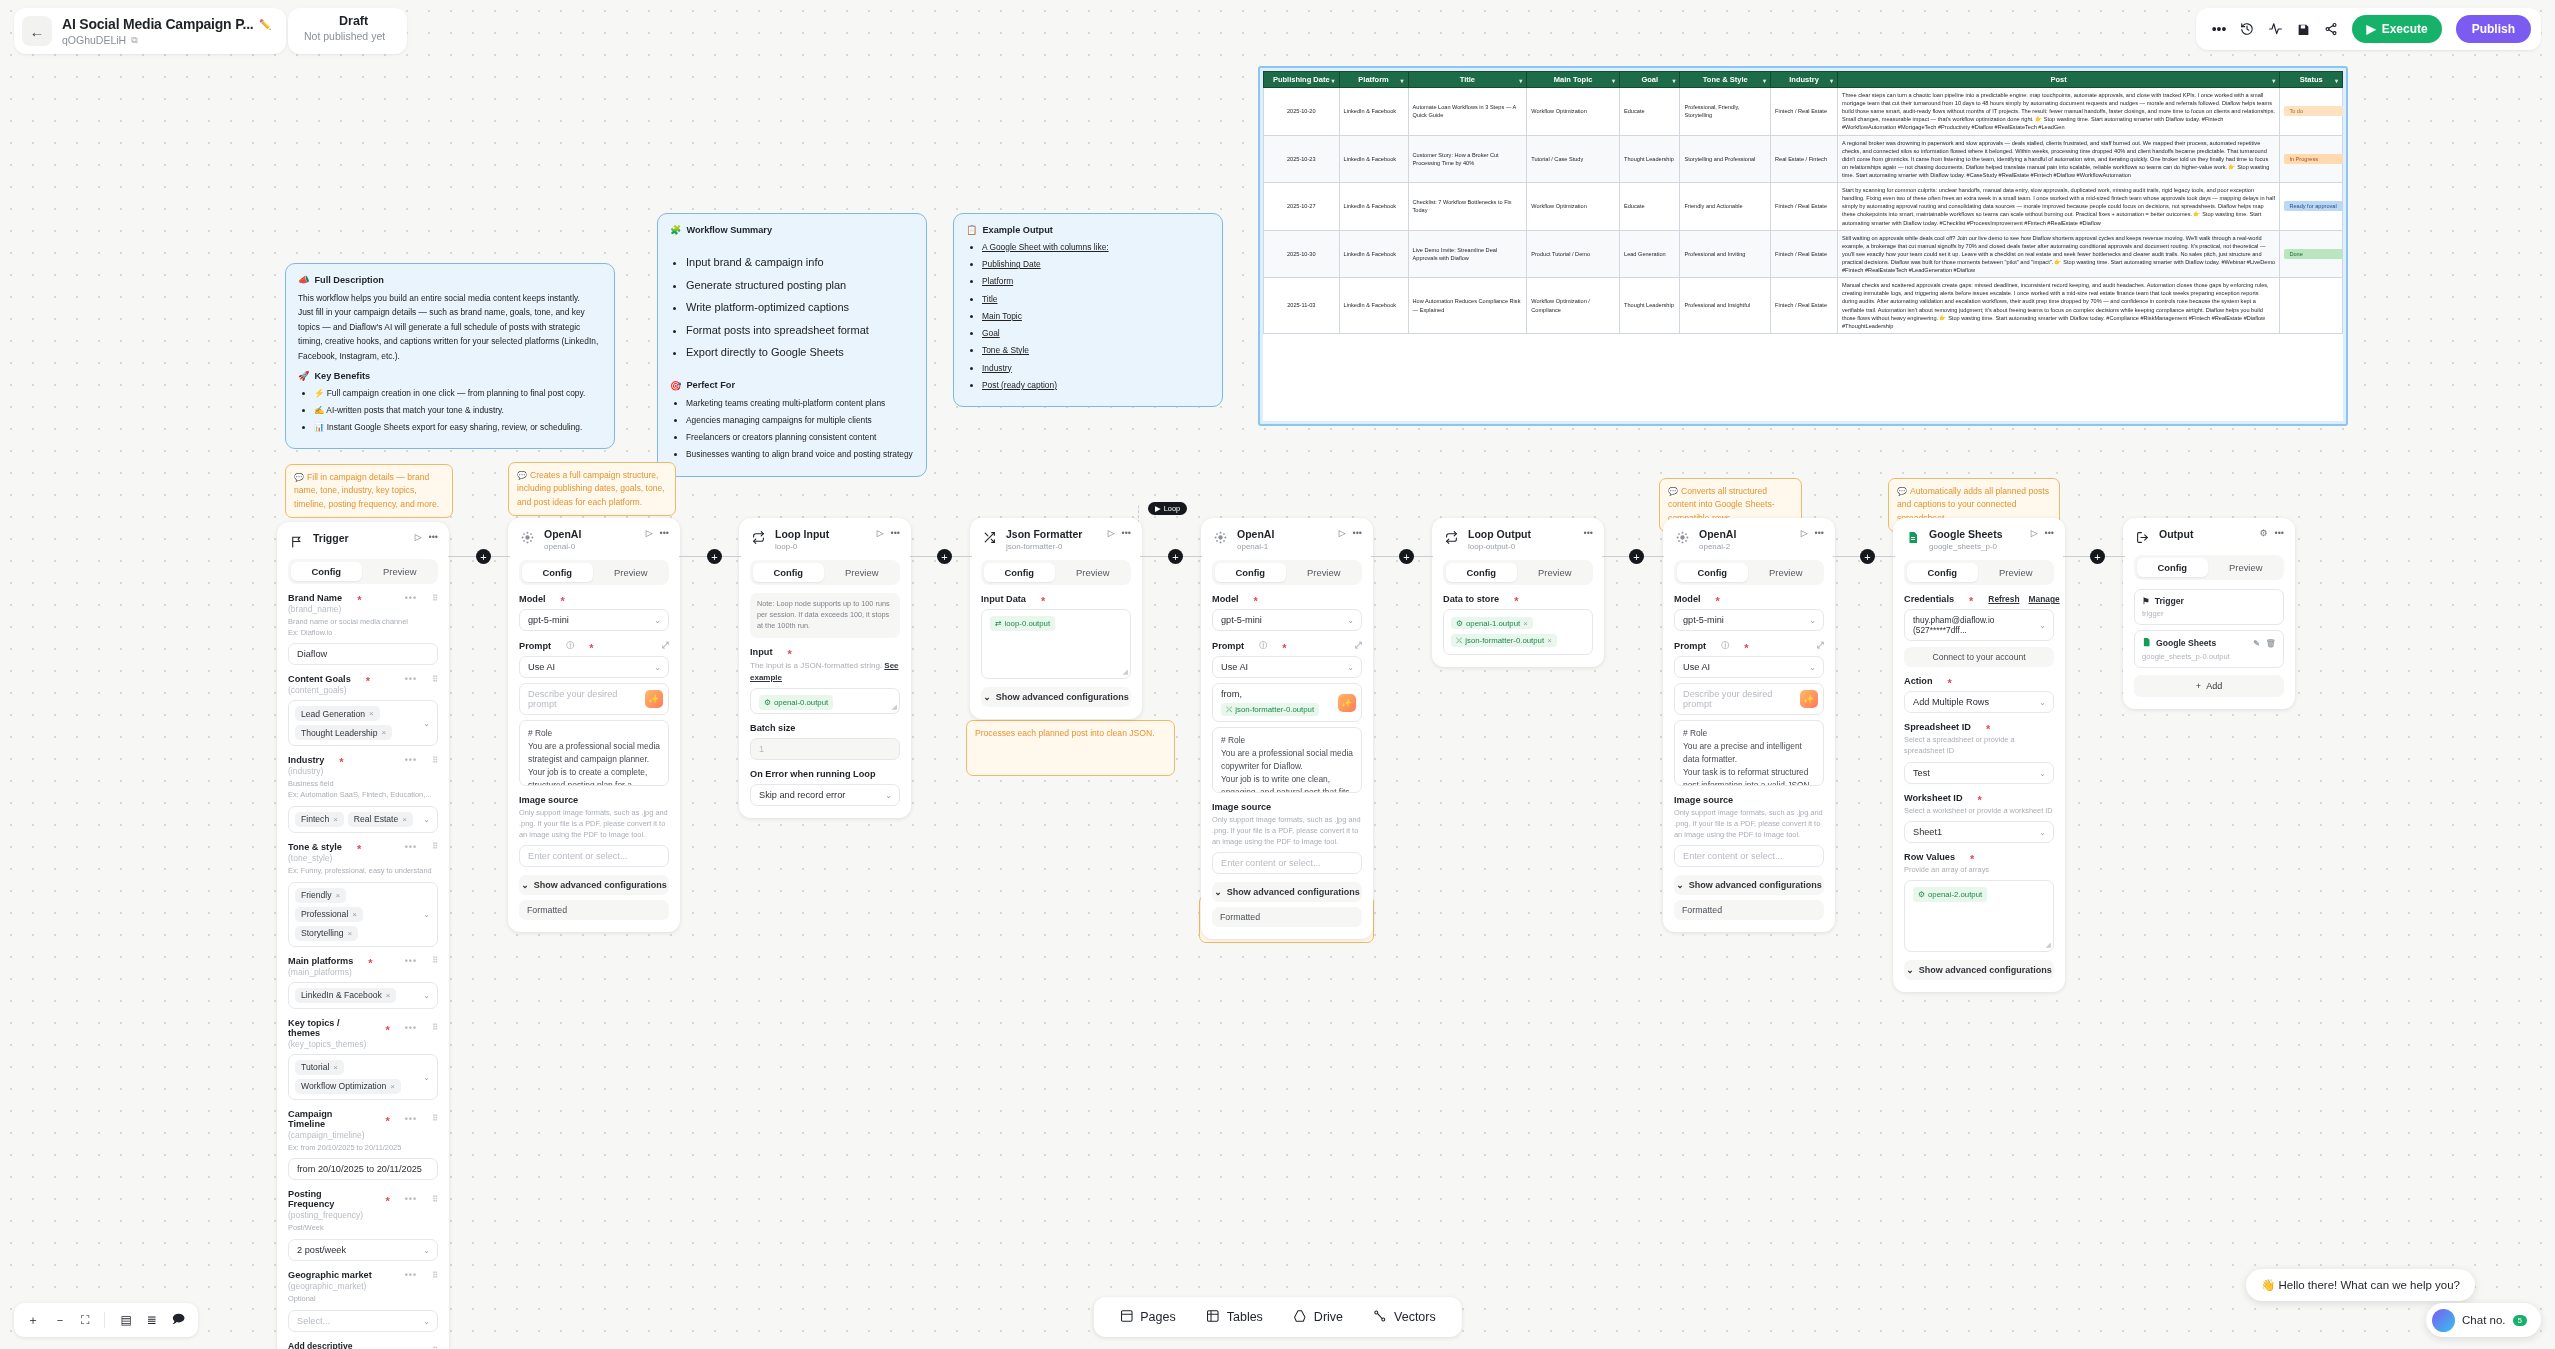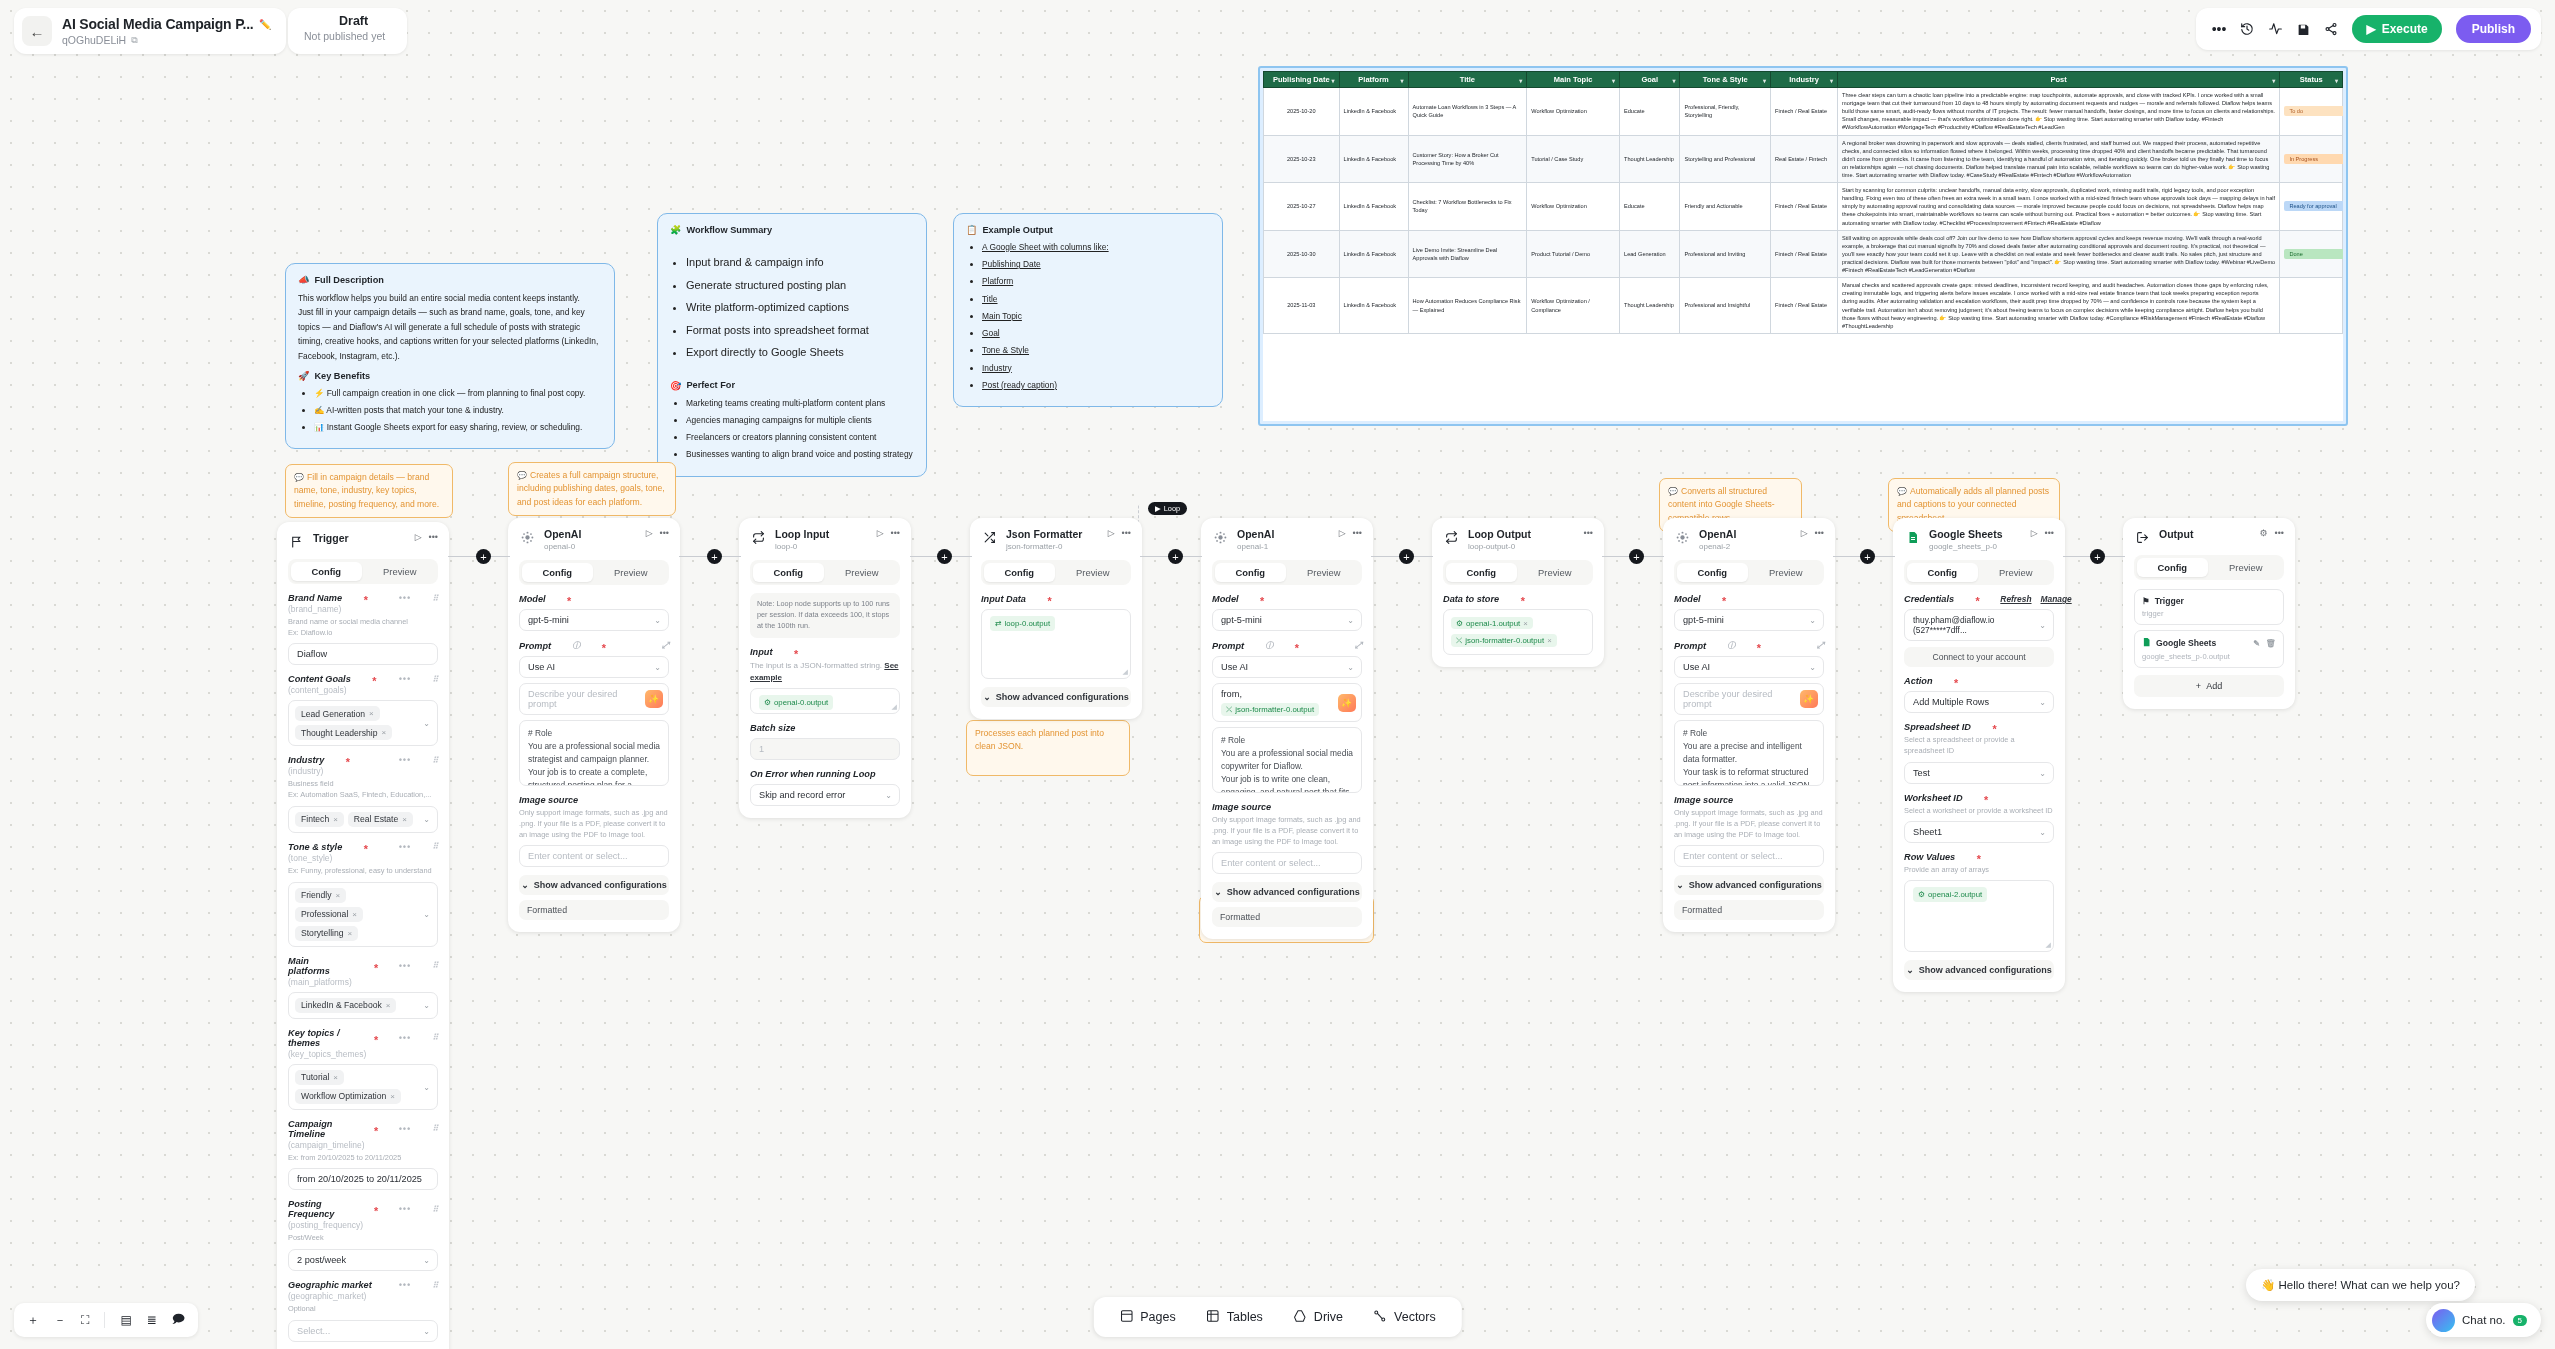--- a/index.html
+++ b/index.html
@@ -92,21 +92,21 @@
   .node-hd { display:flex; align-items:flex-start; gap:8px; }
   .node-ic { width:17px;height:17px; display:flex; align-items:center;justify-content:center; font-size:12px; flex:0 0 auto; margin-top:1px;}
   .node-nm { font-size:10.5px; font-weight:700; line-height:1.25; }
   .node-sub{ font-size:8px; color:#9aa0a6; margin-top:1px; }
   .node-hd-r { margin-left:auto; display:flex; gap:7px; align-items:center; color:#6c7076; font-size:9px; }
   .tabs {
     display:flex; background:#f6f6f4; border-radius:8px; padding:3px; margin-top:9px; gap:3px;
   }
   .tab { flex:1; text-align:center; font-size:9.4px; padding:4px 0; border-radius:6px; color:#555a61; cursor:pointer;}
   .tab.active { background:#fff; color:#1f2328; font-weight:600; box-shadow:0 1px 2px rgba(0,0,0,.07);}
-  .lbl { font-size:9.2px; font-weight:700; margin-top:9px; display:flex; align-items:center; gap:21px;font-style:italic;}
+  .lbl { font-size:9.2px; font-weight:700; margin-top:9px; display:flex; align-items:center; gap:15px;}
   .req { color:#e5484d; font-size:11px; line-height:0; position:relative; top:2px;}
   .lbl .dots { margin-left:auto; color:#b3b8bf; font-size:9px; letter-spacing:1px;}
   .lbl .grip { color:#c3c7cd; font-size:8px;}
   .varname { font-size:8.5px; color:#b8bdc4; margin-top:1px; }
   .hint { font-size:7.4px; color:#a9aeb5; line-height:1.45; margin-top:3px; }
   .field {
     margin-top:5px; border:1px solid #e6e7e9; border-radius:7px; background:#fff;
     min-height:22px; font-size:9.2px; color:#2a2e34; padding:5px 8px; position:relative;
     display:flex; align-items:center; flex-wrap:wrap; gap:4px;
   }
@@ -431,21 +431,21 @@
 <div class="plus" style="left:1629px;top:549px;">+</div>
 <div class="plus" style="left:1860px;top:549px;">+</div>
 <div class="plus" style="left:2090px;top:549px;">+</div>
 
 <div class="ann" style="left:285px;top:464px;width:168px;">
   <span class="bub">💬</span><span>Fill in campaign details — brand name, tone, industry, key topics, timeline, posting frequency, and more.</span>
 </div>
 <div class="ann" style="left:508px;top:462px;width:168px;">
   <span class="bub">💬</span><span>Creates a full campaign structure, including publishing dates, goals, tone, and post ideas for each platform.</span>
 </div>
-<div class="ann" style="left:966px;top:720px;width:164px;height:56px;">
+<div class="ann" style="left:966px;top:720px;width:209px;height:56px;">
   <span>Processes each planned post into clean JSON.</span>
 </div>
 <div class="ann" style="left:1199px;top:895px;width:175px;height:48px;color:#4a4136;">
   <span>Write natural, engaging post captions that are optimized for the given platform.</span>
 </div>
 <div class="ann" style="left:1659px;top:478px;width:143px;">
   <span class="bub">💬</span><span>Converts all structured content into Google Sheets-compatible rows.</span>
 </div>
 <div class="ann" style="left:1888px;top:478px;width:172px;">
   <span class="bub">💬</span><span>Automatically adds all planned posts and captions to your connected spreadsheet.</span>

